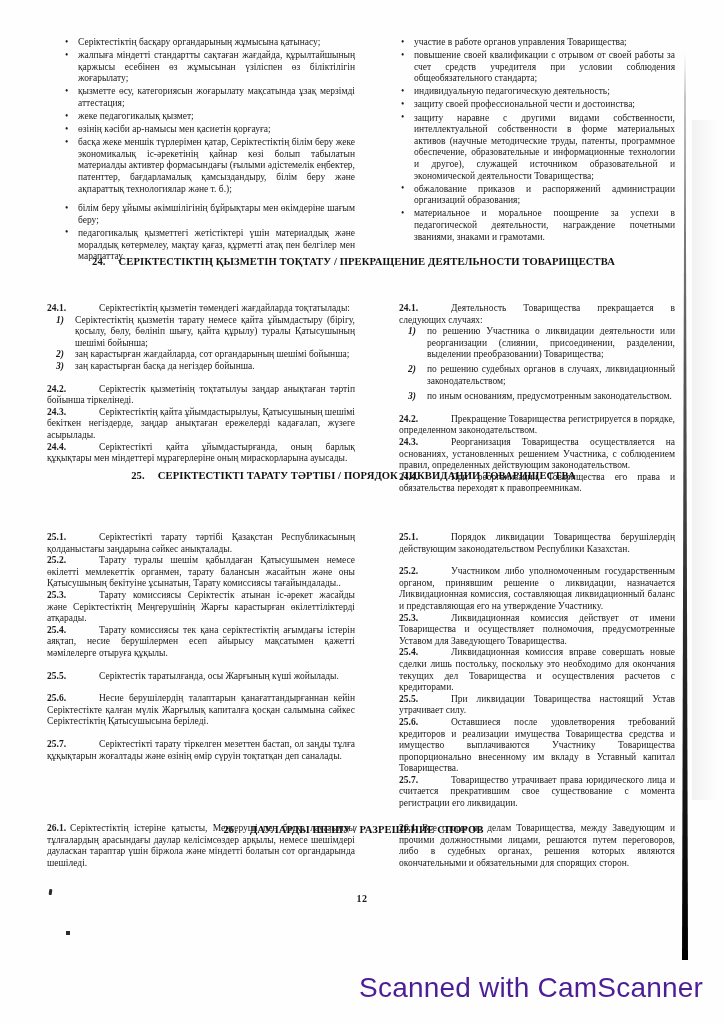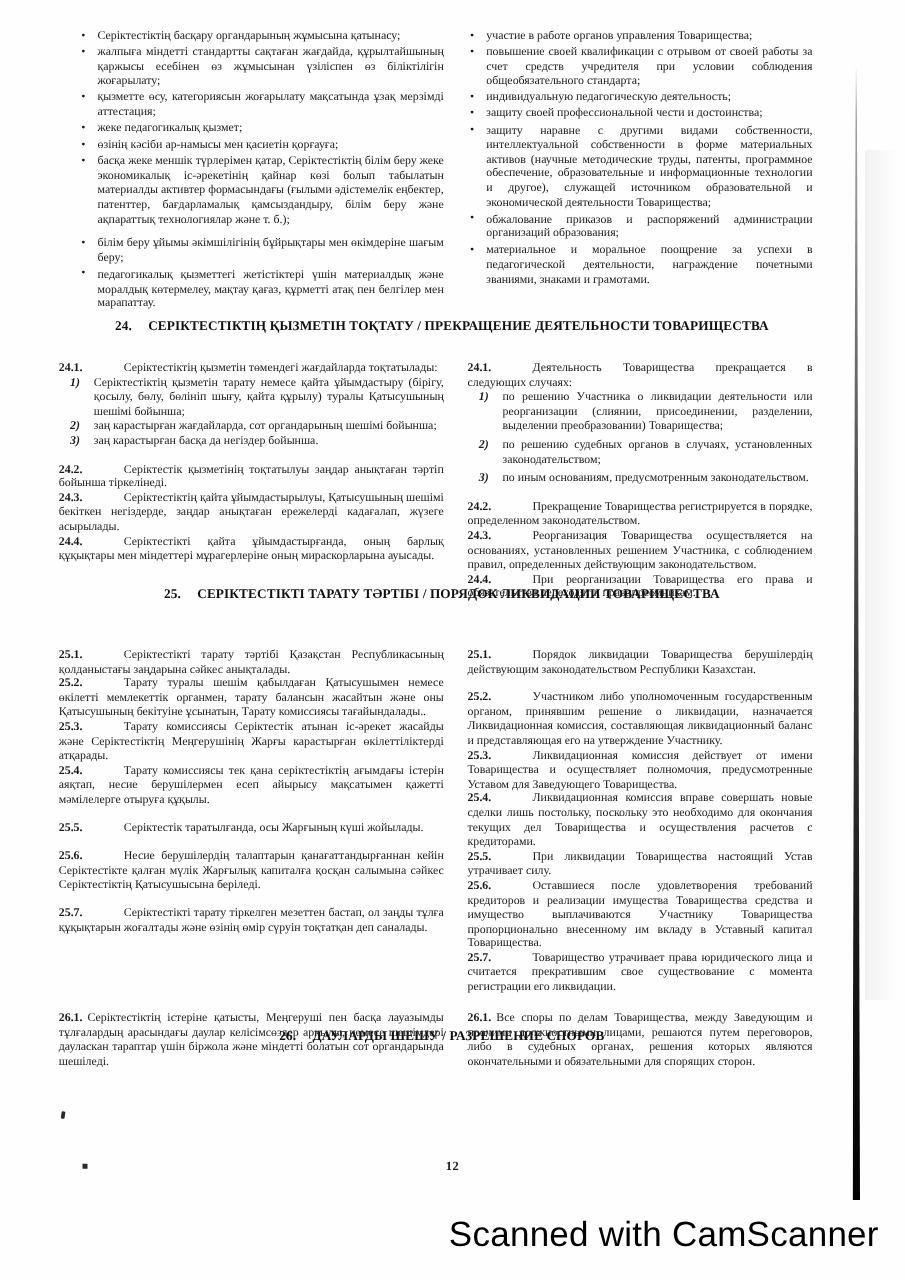--- a/index.html
+++ b/index.html
@@ -6,21 +6,21 @@
   html,body { background:#e9e9e9; }
   .page {
     position:relative; width:724px; height:1024px; margin:0 auto;
     background:#fefefe; overflow:hidden;
     font-family:"Liberation Serif", serif;
     color:#1a1a1a;
   }
   .scan-body { font-size:9.5px; line-height:11.6px; }
   .band {
     position:absolute; left:47px; width:613px;
-    display:grid; grid-template-columns:308px 276px; column-gap:19px;
+    display:grid; grid-template-columns:308px 276px; column-gap:44px;margin-top:13px;
   }
   #top-lists { left:63px; width:597px; grid-template-columns:292px 276px; top:24px; }
   ul.rights { list-style:none; }
   li.rights-item { position:relative; padding-left:15px; text-align:justify; margin-bottom:1.5px; }
   li.rights-item::before { content:"\2022"; position:absolute; left:2px; top:-0.5px; }
   .sec-heading {
     position:absolute; left:47px; width:613px; text-align:center;
     font-weight:bold; font-size:10.6px; letter-spacing:0.1px; color:#111;
     font-family:"Liberation Serif", serif;
   }
@@ -33,27 +33,27 @@
   .gap11 { margin-top:11px; }
   .gap8  { margin-top:8px; }
   .gap4  { margin-top:3.5px; }
   #band24 { top:290px; }
   #h24 { top:256px; }
   #h25 { top:470px; }
   #band25 { top:519px; }
   #h26 { top:824px; }
   #band26 { top:810px; }
   #page-number {
-    position:absolute; top:928px; left:0; width:724px; text-align:center;
+    position:absolute; top:893px; left:0; width:724px; text-align:center;
     font-weight:bold; font-size:10px; letter-spacing:0.5px;
   }
   #watermark {
     position:absolute; top:972px; right:21px;
     font-family:"Liberation Sans", sans-serif;
-    font-size:28px; color:#000000; letter-spacing:0.2px;
+    font-size:28px; color:#4c1d95; letter-spacing:0.2px;
   }
   #edge-line {
     position:absolute; left:682px; top:52px; width:6px; height:908px;
     background:linear-gradient(to bottom,
       rgba(40,40,40,0) 0%, rgba(50,50,50,0.45) 5%,
       rgba(30,30,30,0.75) 35%, rgba(10,10,10,0.9) 70%, #000 100%);
     clip-path:polygon(42% 0, 58% 0, 100% 100%, 0 100%);
   }
   #edge-shadow {
     position:absolute; left:692px; top:120px; width:26px; height:680px;
@@ -103,21 +103,21 @@
       <p class="sub"><span class="snum">1)</span><span>Серіктестіктің қызметін тарату немесе қайта ұйымдастыру (бірігу, қосылу, бөлу, бөлініп шығу, қайта құрылу) туралы Қатысушының шешімі бойынша;</span></p>
       <p class="sub"><span class="snum">2)</span><span>заң карастырған жағдайларда, сот органдарының шешімі бойынша;</span></p>
       <p class="sub"><span class="snum">3)</span><span>заң карастырған басқа да негіздер бойынша.</span></p>
       <p class="clause gap11"><span class="cnum">24.2.</span><span>Серіктестік қызметінің тоқтатылуы заңдар анықтаған тәртіп бойынша тіркелінеді.</span></p>
       <p class="clause"><span class="cnum">24.3.</span><span>Серіктестіктің қайта ұйымдастырылуы, Қатысушының шешімі бекіткен негіздерде, заңдар анықтаған ережелерді кадағалап, жүзеге асырылады.</span></p>
       <p class="clause"><span class="cnum">24.4.</span><span>Серіктестікті қайта ұйымдастырғанда, оның барлық құқықтары мен міндеттері мұрагерлеріне оның мираскорларына ауысады.</span></p>
     </div>
     <div>
       <p class="clause"><span class="cnum">24.1.</span><span>Деятельность Товарищества прекращается в следующих случаях:</span></p>
       <p class="sub"><span class="snum">1)</span><span>по решению Участника о ликвидации деятельности или реорганизации (слиянии, присоединении, разделении, выделении преобразовании) Товарищества;</span></p>
-      <p class="sub gap4"><span class="snum">2)</span><span>по решению судебных органов в случаях, установленных законодательством;</span></p>
+      <p class="sub gap4"><span class="snum">2)</span><span>по решению судебных органов в случаях, ликвидационный законодательством;</span></p>
       <p class="sub gap4"><span class="snum">3)</span><span>по иным основаниям, предусмотренным законодательством.</span></p>
       <p class="clause gap11"><span class="cnum">24.2.</span><span>Прекращение Товарищества регистрируется в порядке, определенном законодательством.</span></p>
       <p class="clause"><span class="cnum">24.3.</span><span>Реорганизация Товарищества осуществляется на основаниях, установленных решением Участника, с соблюдением правил, определенных действующим законодательством.</span></p>
       <p class="clause"><span class="cnum">24.4.</span><span>При реорганизации Товарищества его права и обязательства переходят к правопреемникам.</span></p>
     </div>
   </div>
 
   <div id="h25" class="sec-heading">
     <span class="heading-num">25.</span><span>СЕРІКТЕСТІКТІ ТАРАТУ ТӘРТІБІ / ПОРЯДОК ЛИКВИДАЦИИ ТОВАРИЩЕСТВА</span>
   </div>

